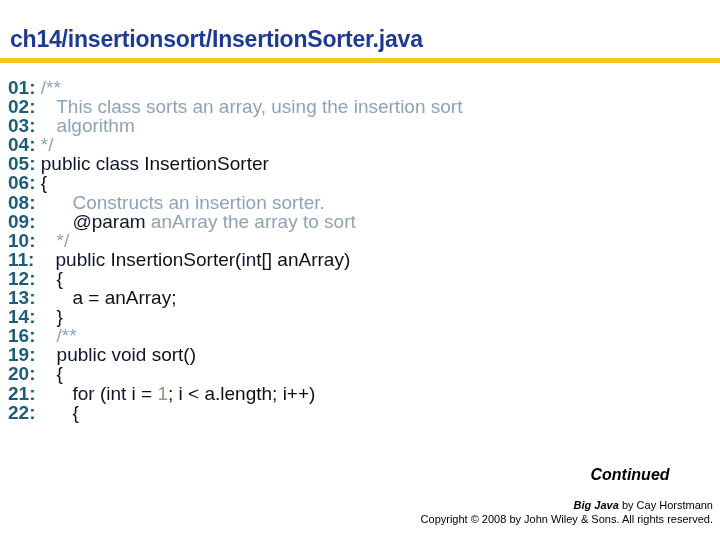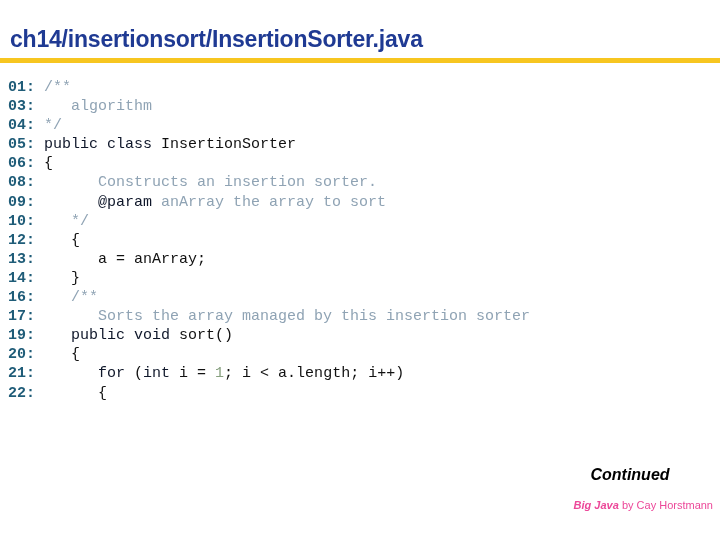--- a/index.html
+++ b/index.html
@@ -47,22 +47,22 @@
 
   
   .code-area {
     position: absolute;
     left: 8px;
     top: 78px;
     width: 704px;
   }
 
   .code-line {
-    font-family: Liberation Mono, monospace;
-    font-size: 15px;
+    font-family: Liberation Sans, sans-serif;
+    font-size: 19px;
     line-height: 19.1px;
     height: 19.1px;
     white-space: pre;
     color: #111111;
   }
 
   .lno {
     color: #1F5C78;
     font-weight: bold;
   }
@@ -87,21 +87,21 @@
   }
 
   
   .footer {
     position: absolute;
     left: 12px;
     top: 498px;
     width: 701px;
     text-align: right;
     font-family: "Liberation Sans", sans-serif;
-    color: #ec4899;
+    color: #000000;
   }
   .footer-line1 {
     font-size: 11px;
     line-height: 14px;
     white-space: nowrap;
   }
   .footer-line1 .bookname {
     font-style: italic;
     font-weight: bold;
   }
@@ -115,37 +115,39 @@
 <body>
 
 <div id="slide">
 
   <div class="slide-title">ch14/insertionsort/InsertionSorter.java</div>
 
   <div class="title-rule"></div>
 
   <div class="code-area" id="code-area">
       <div class="code-line"><span class="lno">01: </span><span class="cmt">/**</span></div>
+      <div class="code-line"><span class="lno">02: </span><span class="cmt">   This class sorts an array, using the insertion sort</span></div>
       <div class="code-line"><span class="lno">03: </span><span class="cmt">   algorithm</span></div>
       <div class="code-line"><span class="lno">04: </span><span class="cmt">*/</span></div>
       <div class="code-line"><span class="lno">05: </span><span class="kw">public class </span><span class="plain">InsertionSorter</span></div>
       <div class="code-line"><span class="lno">06: </span><span class="plain">{</span></div>
       <div class="code-line"><span class="lno">08: </span><span class="cmt">      Constructs an insertion sorter.</span></div>
       <div class="code-line"><span class="lno">09: </span><span class="cmt">      </span><span class="kw">@param</span><span class="cmt"> anArray the array to sort</span></div>
       <div class="code-line"><span class="lno">10: </span><span class="cmt">   */</span></div>
+      <div class="code-line"><span class="lno">11: </span><span class="plain">   </span><span class="kw">public</span><span class="plain"> InsertionSorter(</span><span class="kw">int</span><span class="plain">[] anArray)</span></div>
       <div class="code-line"><span class="lno">12: </span><span class="plain">   {</span></div>
       <div class="code-line"><span class="lno">13: </span><span class="plain">      a = anArray;</span></div>
       <div class="code-line"><span class="lno">14: </span><span class="plain">   }</span></div>
       <div class="code-line"><span class="lno">16: </span><span class="cmt">   /**</span></div>
-      <div class="code-line"><span class="lno">17: </span><span class="cmt">      Sorts the array managed by this insertion sorter</span></div>
       <div class="code-line"><span class="lno">19: </span><span class="plain">   </span><span class="kw">public void </span><span class="plain">sort()</span></div>
       <div class="code-line"><span class="lno">20: </span><span class="plain">   {</span></div>
       <div class="code-line"><span class="lno">21: </span><span class="plain">      </span><span class="kw">for</span><span class="plain"> (</span><span class="kw">int</span><span class="plain"> i = </span><span class="num">1</span><span class="plain">; i &lt; a.length; i++)</span></div>
       <div class="code-line"><span class="lno">22: </span><span class="plain">      {</span></div>
     </div>
 
   <div class="continued">Continued</div>
 
   <div class="footer">
     <div class="footer-line1"><span class="bookname">Big Java</span><span> by Cay Horstmann</span></div>
+    <div class="footer-line2">Copyright © 2008 by John Wiley &amp; Sons.  All rights reserved.</div>
   </div>
 
 </div>
 
 </body></html>

